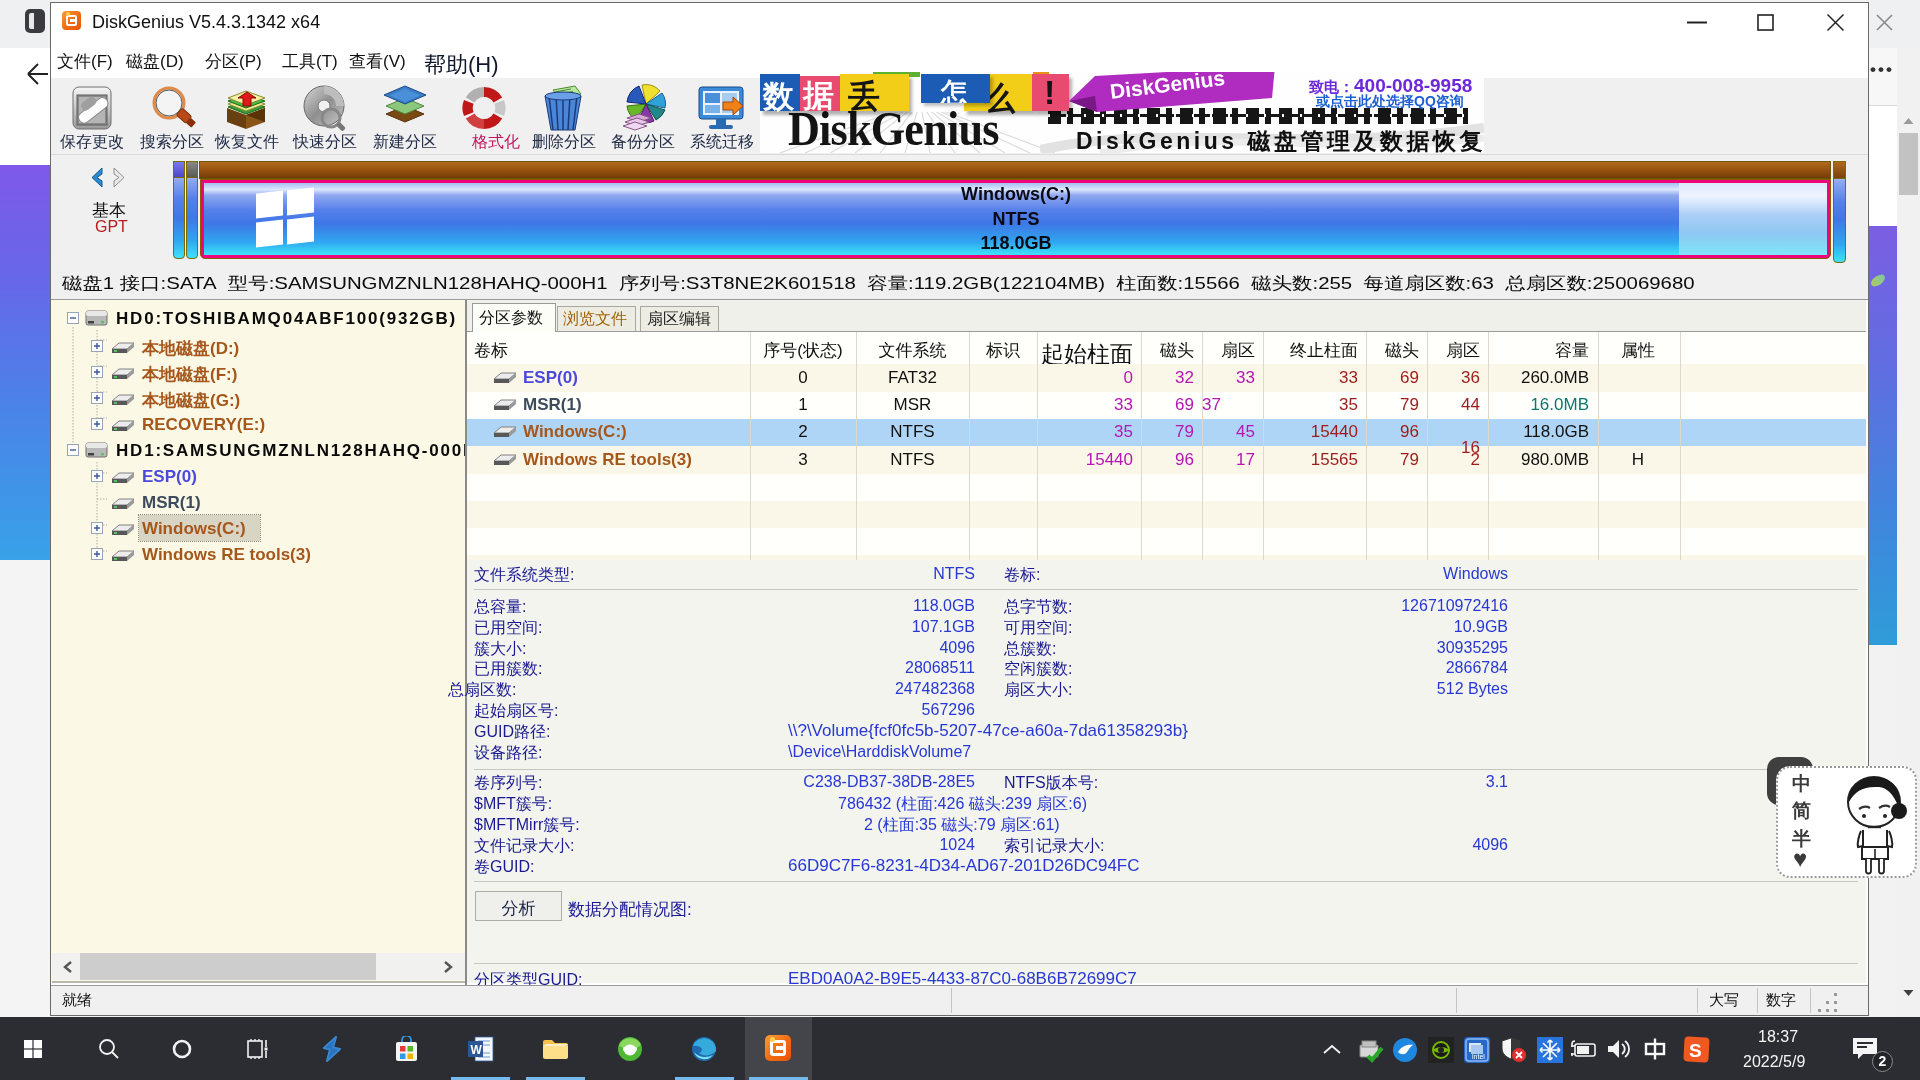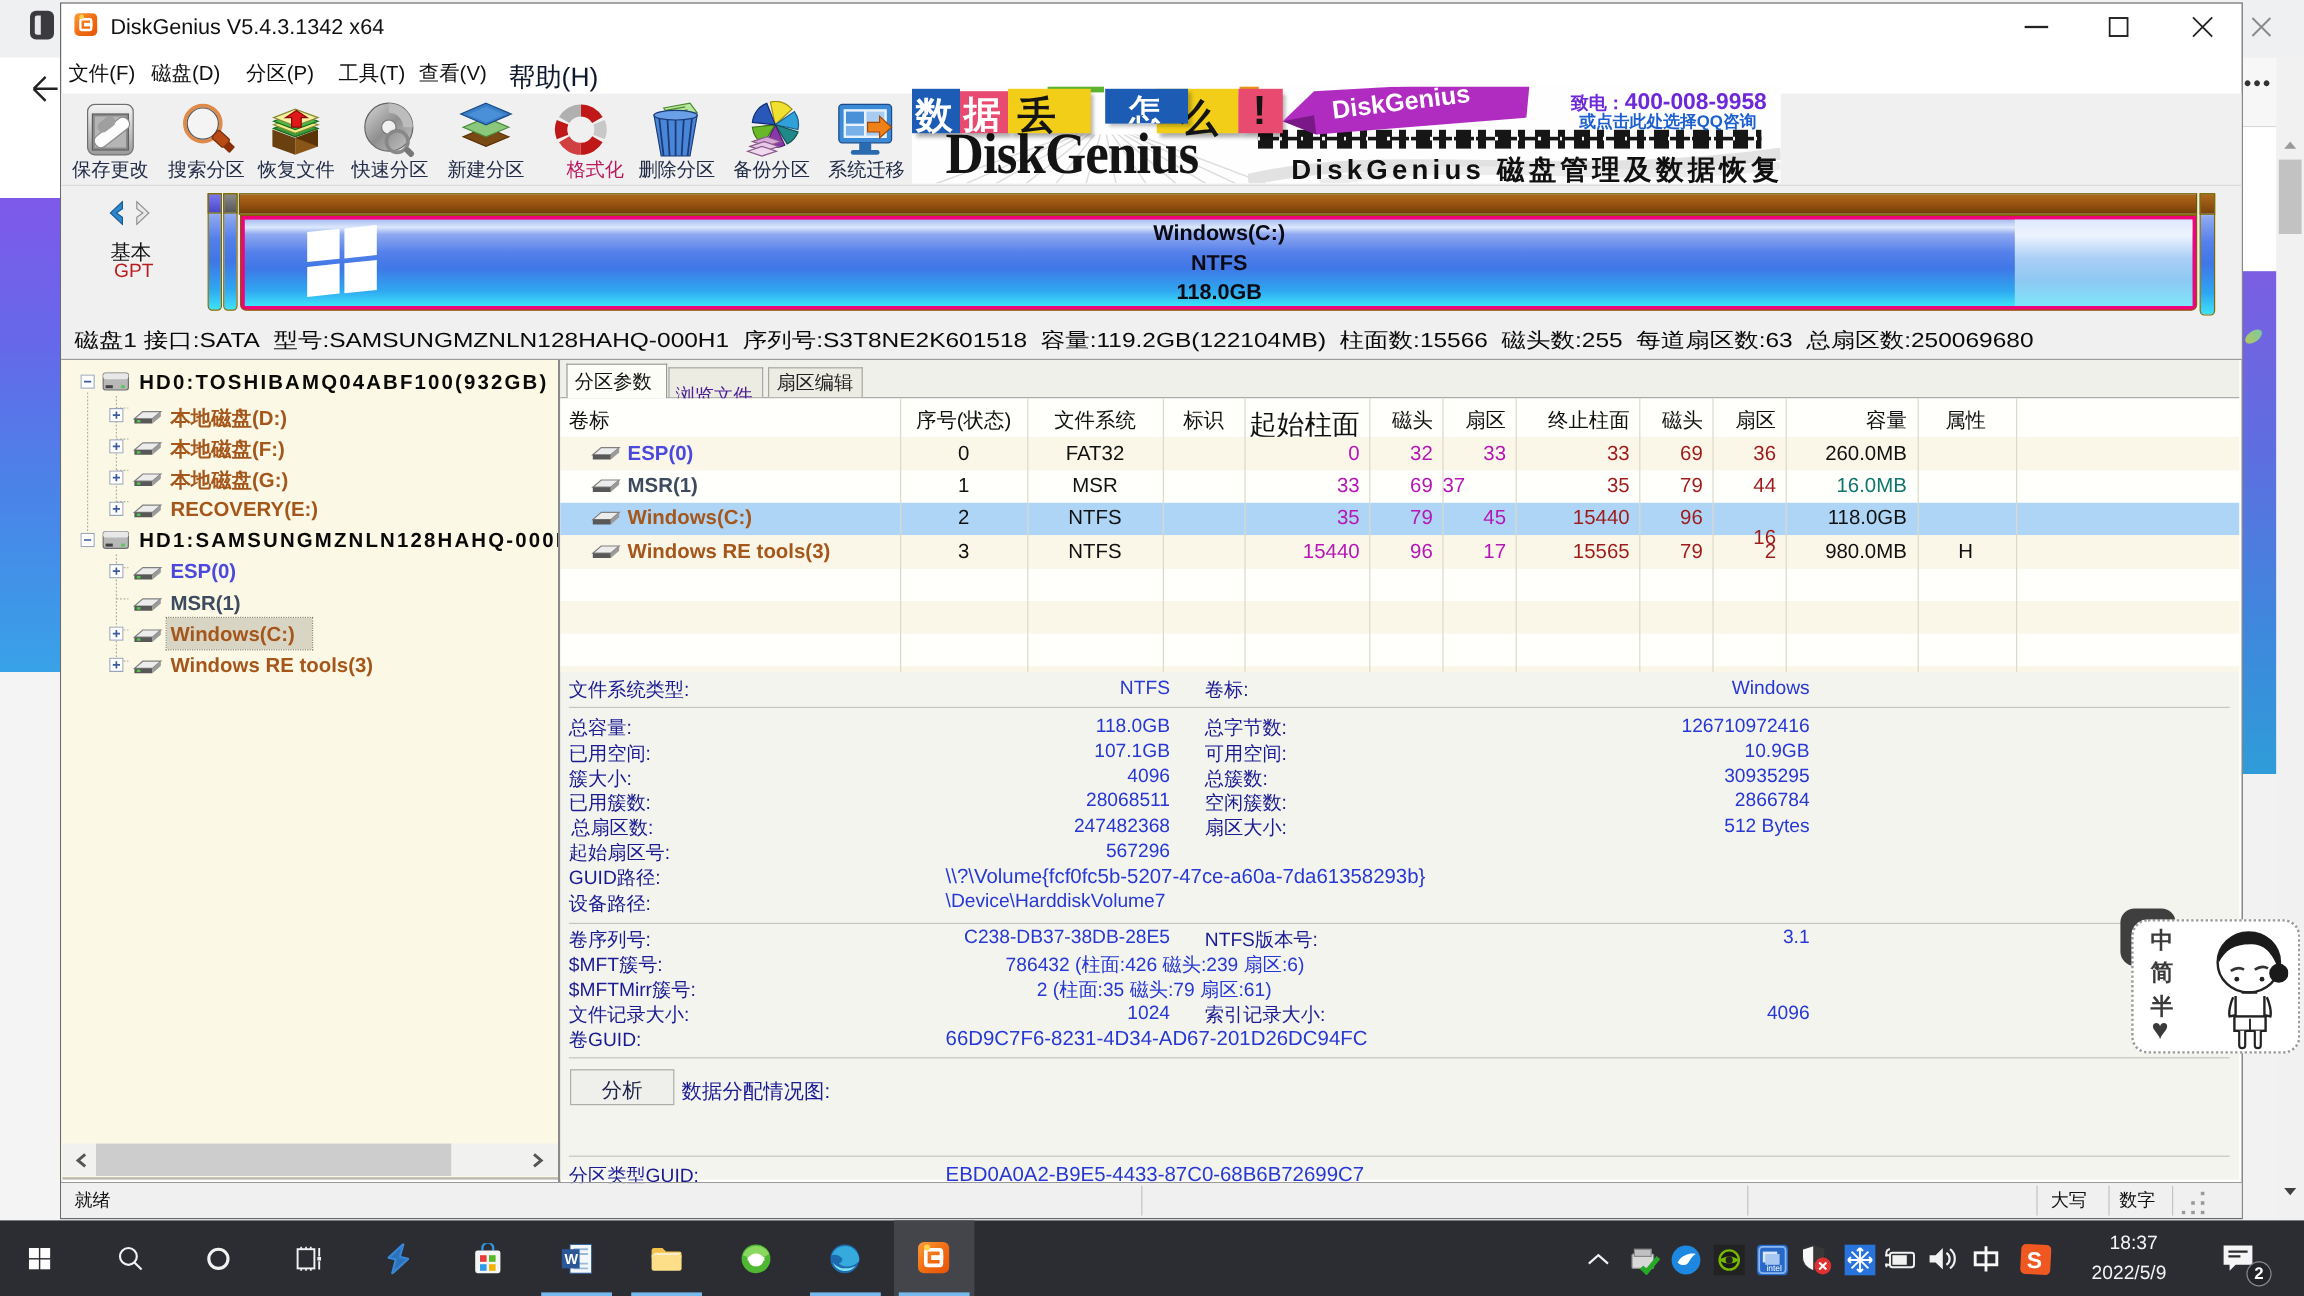--- a/index.html
+++ b/index.html
@@ -403,21 +403,21 @@
 <div class="abs" style="left:80px;top:953px;width:296px;height:27px;background:#cdcdcd;"></div>
 <svg class="abs" style="left:442px;top:960px;" width="12" height="14" viewBox="0 0 12 14">
     <path d="M3 2 L9 7 L3 12" stroke="#555" stroke-width="2.4" fill="none"></path>
   </svg>
 <div class="abs" style="left:52px;top:981px;width:413px;height:2px;background:#b8b8b0;"></div>
 
 <div class="abs" style="left:467px;top:300px;width:1399px;height:683px;background:#f4f4ee;"></div>
 
 <div class="abs" style="left:467px;top:300px;width:1399px;height:32px;background:#f0f0eb;border-bottom:1px solid #9a9a9a;box-sizing:border-box;"></div>
 <div class="abs" style="left:557px;top:306px;width:79px;height:25px;background:#ecece3;border:1px solid #a8a8a0;border-bottom:none;box-sizing:border-box;"></div>
-<div class="tx" style="left:563px;top:320px;font-size:16px;color:#4c1d95;">浏览文件</div>
+<div class="tx" style="left:563px;top:309px;font-size:16px;color:#a16207;">浏览文件</div>
 <div class="abs" style="left:640px;top:306px;width:79px;height:25px;background:#ecece3;border:1px solid #a8a8a0;border-bottom:none;box-sizing:border-box;"></div>
 <div class="tx" style="left:647px;top:309px;font-size:16px;color:#222;">扇区编辑</div>
 <div class="abs" style="left:472px;top:303px;width:84px;height:29px;background:#fdfdf8;border:1px solid #9a9a9a;border-bottom:none;box-sizing:border-box;"></div>
 <div class="tx" style="left:479px;top:308px;font-size:16px;color:#111;">分区参数</div>
 
 <div class="abs" style="left:467px;top:332px;width:1399px;height:32px;background:#fffffc;"></div>
 <div class="tx" style="left:474px;top:339px;font-size:17px;color:#111;">卷标</div>
 <div class="tx" style="left:750px;top:339px;width:106px;text-align:center;font-size:17px;color:#111;">序号(状态)</div>
 <div class="tx" style="left:856px;top:339px;width:113px;text-align:center;font-size:17px;color:#111;">文件系统</div>
 <div class="tx" style="left:969px;top:339px;width:68px;text-align:center;font-size:17px;color:#111;">标识</div>
@@ -534,21 +534,21 @@
 <div class="lb" style="left:1004px;top:618px;">可用空间:</div>
 <div class="v2" style="top:618px;">10.9GB</div>
 <div class="lb" style="left:474px;top:639px;">簇大小:</div>
 <div class="v1" style="top:639px;">4096</div>
 <div class="lb" style="left:1004px;top:639px;">总簇数:</div>
 <div class="v2" style="top:639px;">30935295</div>
 <div class="lb" style="left:474px;top:659px;">已用簇数:</div>
 <div class="v1" style="top:659px;">28068511</div>
 <div class="lb" style="left:1004px;top:659px;">空闲簇数:</div>
 <div class="v2" style="top:659px;">2866784</div>
-<div class="lb" style="left:476px;top:680px;text-align:center;">总扇区数:</div>
+<div class="lb" style="left:448px;top:680px;text-align:center;">总扇区数:</div>
 <div class="v1" style="top:680px;">247482368</div>
 <div class="lb" style="left:1004px;top:680px;">扇区大小:</div>
 <div class="v2" style="top:680px;">512 Bytes</div>
 <div class="lb" style="left:474px;top:701px;">起始扇区号:</div>
 <div class="v1" style="top:701px;">567296</div>
 <div class="lb" style="left:474px;top:722px;">GUID路径:</div>
 <div class="vf" style="left:788px;top:721px;font-size:17px;">\\?\Volume{fcf0fc5b-5207-47ce-a60a-7da61358293b}</div>
 <div class="lb" style="left:474px;top:743px;">设备路径:</div>
 <div class="vf" style="left:788px;top:743px;">\Device\HarddiskVolume7</div>
 <div class="lb" style="left:474px;top:773px;">卷序列号:</div>

